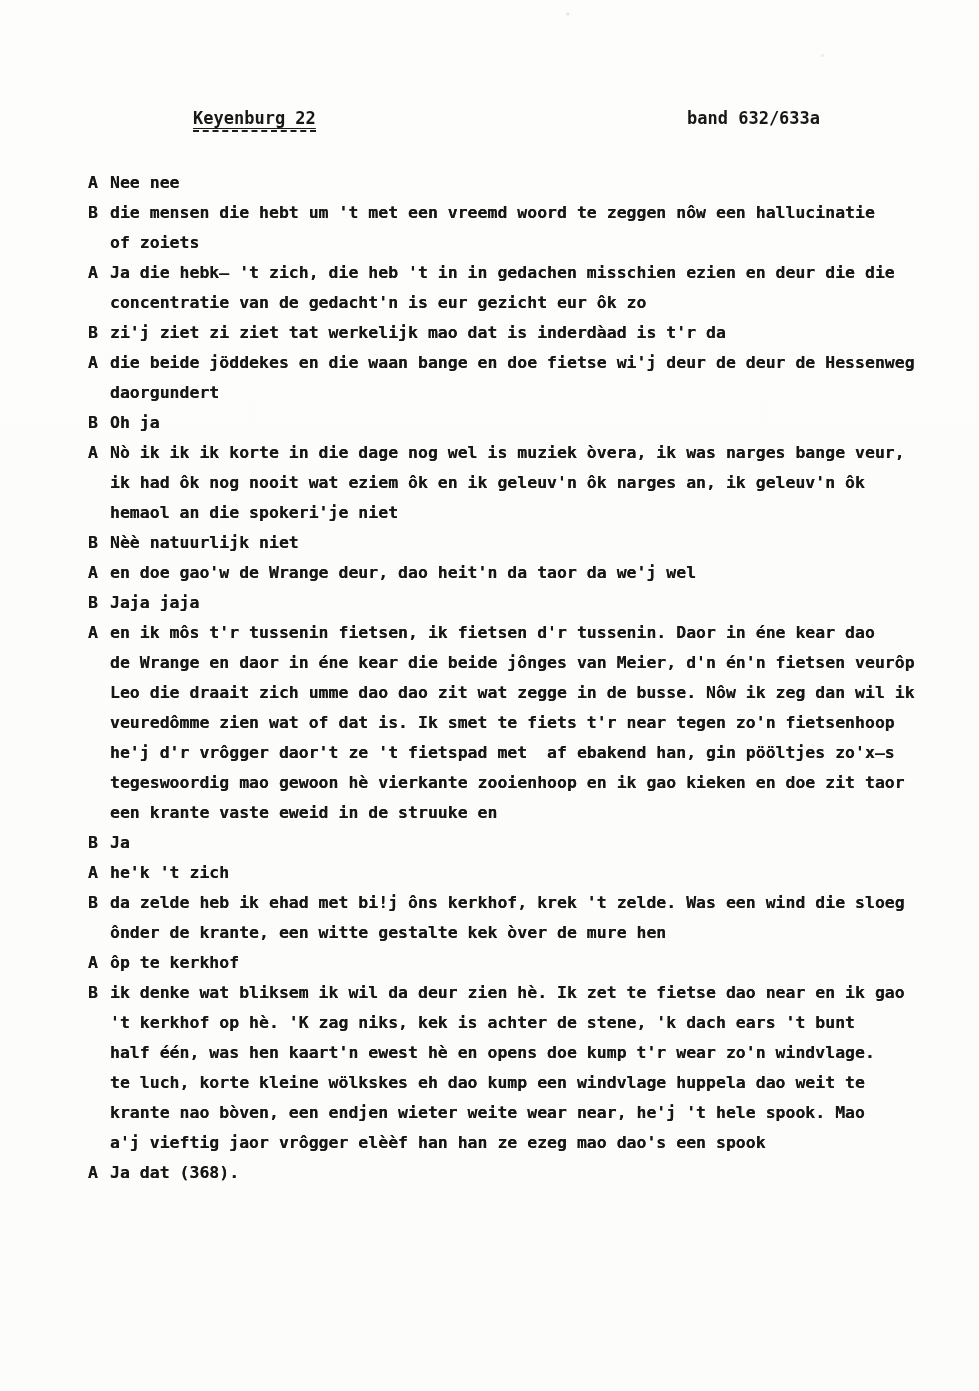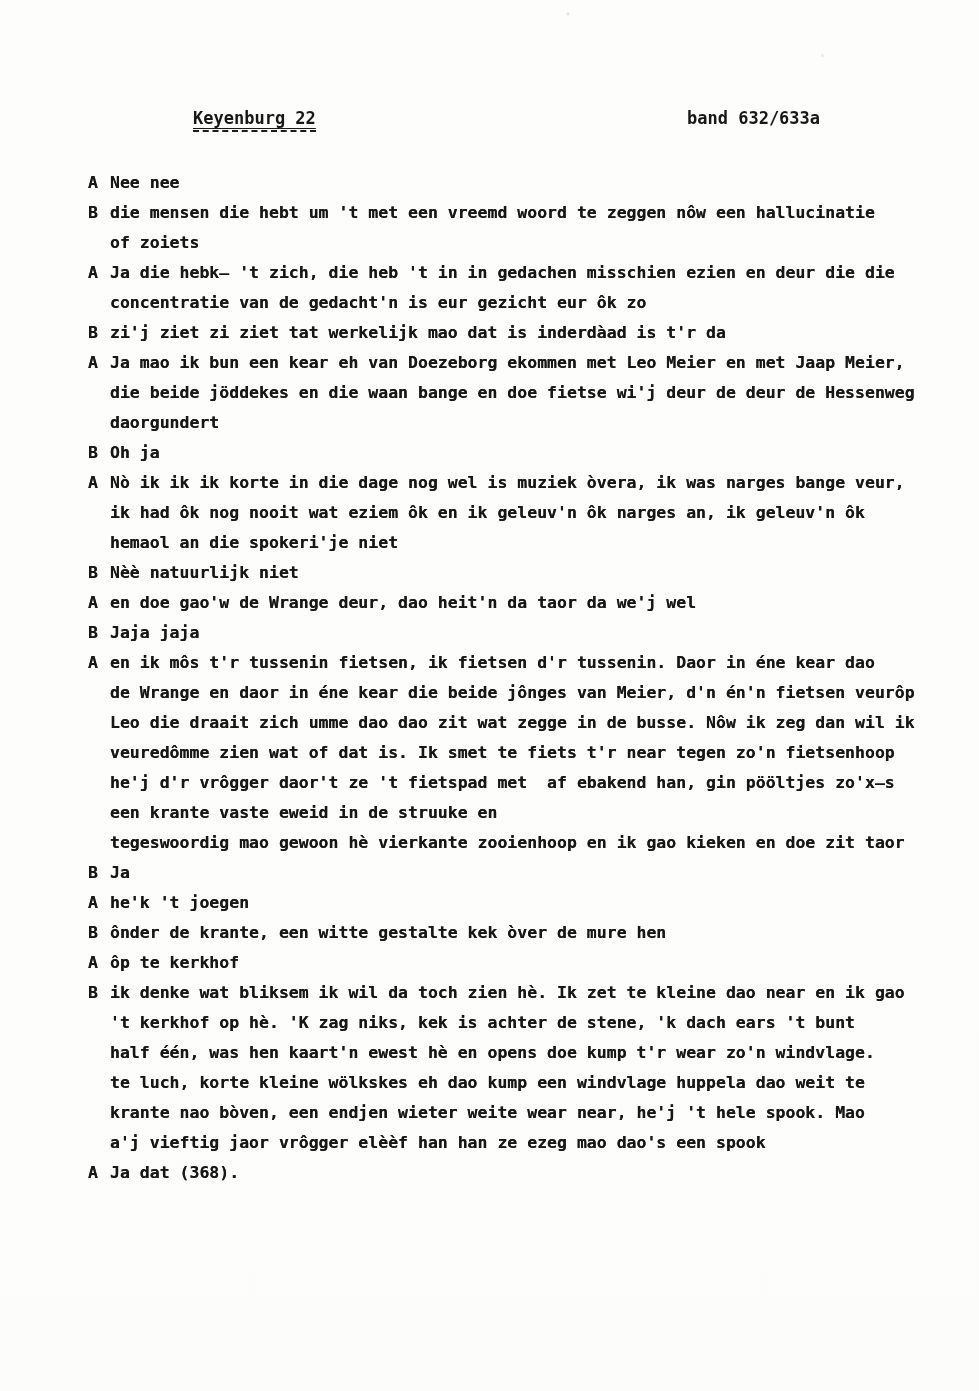--- a/index.html
+++ b/index.html
@@ -101,21 +101,20 @@
         <div class="line">concentratie van de gedacht'n is eur gezicht eur ôk zo</div>
       </div>
 
   <div class="speech">
     <span class="speaker">B</span>
   <div class="line">zi'j ziet zi ziet tat werkelijk mao dat is inderdàad is t'r da</div>
       </div>
 
   <div class="speech">
     <span class="speaker">A</span>
-  <div class="line">Ja mao ik bun een kear eh van Doezeborg ekommen met Leo Meier en met Jaap Meier,</div>
         <div class="line">die beide jöddekes en die waan bange en doe fietse wi'j deur de deur de Hessenweg</div>
         <div class="line">daorgundert</div>
       </div>
 
   <div class="speech">
     <span class="speaker">B</span>
   <div class="line">Oh ja</div>
       </div>
 
   <div class="speech">
@@ -140,47 +139,48 @@
   <div class="line">Jaja jaja</div>
       </div>
 
   <div class="speech">
     <span class="speaker">A</span>
   <div class="line">en ik môs t'r tussenin fietsen, ik fietsen d'r tussenin. Daor in éne kear dao</div>
         <div class="line">de Wrange en daor in éne kear die beide jônges van Meier, d'n én'n fietsen veurôp</div>
         <div class="line">Leo die draait zich umme dao dao zit wat zegge in de busse. Nôw ik zeg dan wil ik</div>
         <div class="line">veuredômme zien wat of dat is. Ik smet te fiets t'r near tegen zo'n fietsenhoop</div>
         <div class="line">he'j d'r vrôgger daor't ze 't fietspad met  af ebakend han, gin pööltjes zo'x̶s</div>
+        <div class="line">tegeswoordig mao gewoon hè vierkante zooienhoop en ik gao kieken en doe zit taor</div>
         <div class="line">een krante vaste eweid in de struuke en</div>
-        <div class="line">tegeswoordig mao gewoon hè vierkante zooienhoop en ik gao kieken en doe zit taor</div>
       </div>
 
   <div class="speech">
     <span class="speaker">B</span>
   <div class="line">Ja</div>
       </div>
 
   <div class="speech">
     <span class="speaker">A</span>
-        <div class="line">he'k 't joegen</div>
+        <div class="line">he'k 't zich</div>
       </div>
 
   <div class="speech">
     <span class="speaker">B</span>
+  <div class="line">da zelde heb ik ehad met bi!j ôns kerkhof, krek 't zelde. Was een wind die sloeg</div>
         <div class="line">ônder de krante, een witte gestalte kek òver de mure hen</div>
       </div>
 
   <div class="speech">
     <span class="speaker">A</span>
   <div class="line">ôp te kerkhof</div>
       </div>
 
   <div class="speech">
     <span class="speaker">B</span>
-  <div class="line">ik denke wat bliksem ik wil da toch zien hè. Ik zet te kleine dao near en ik gao</div>
+  <div class="line">ik denke wat bliksem ik wil da deur zien hè. Ik zet te fietse dao near en ik gao</div>
         <div class="line">'t kerkhof op hè. 'K zag niks, kek is achter de stene, 'k dach ears 't bunt</div>
         <div class="line">half één, was hen kaart'n ewest hè en opens doe kump t'r wear zo'n windvlage.</div>
         <div class="line">te luch, korte kleine wölkskes eh dao kump een windvlage huppela dao weit te</div>
         <div class="line">krante nao bòven, een endjen wieter weite wear near, he'j 't hele spook. Mao</div>
         <div class="line">a'j vieftig jaor vrôgger elèèf han han ze ezeg mao dao's een spook</div>
       </div>
 
   <div class="speech">
     <span class="speaker">A</span>
   <div class="line">Ja dat (368).</div>

